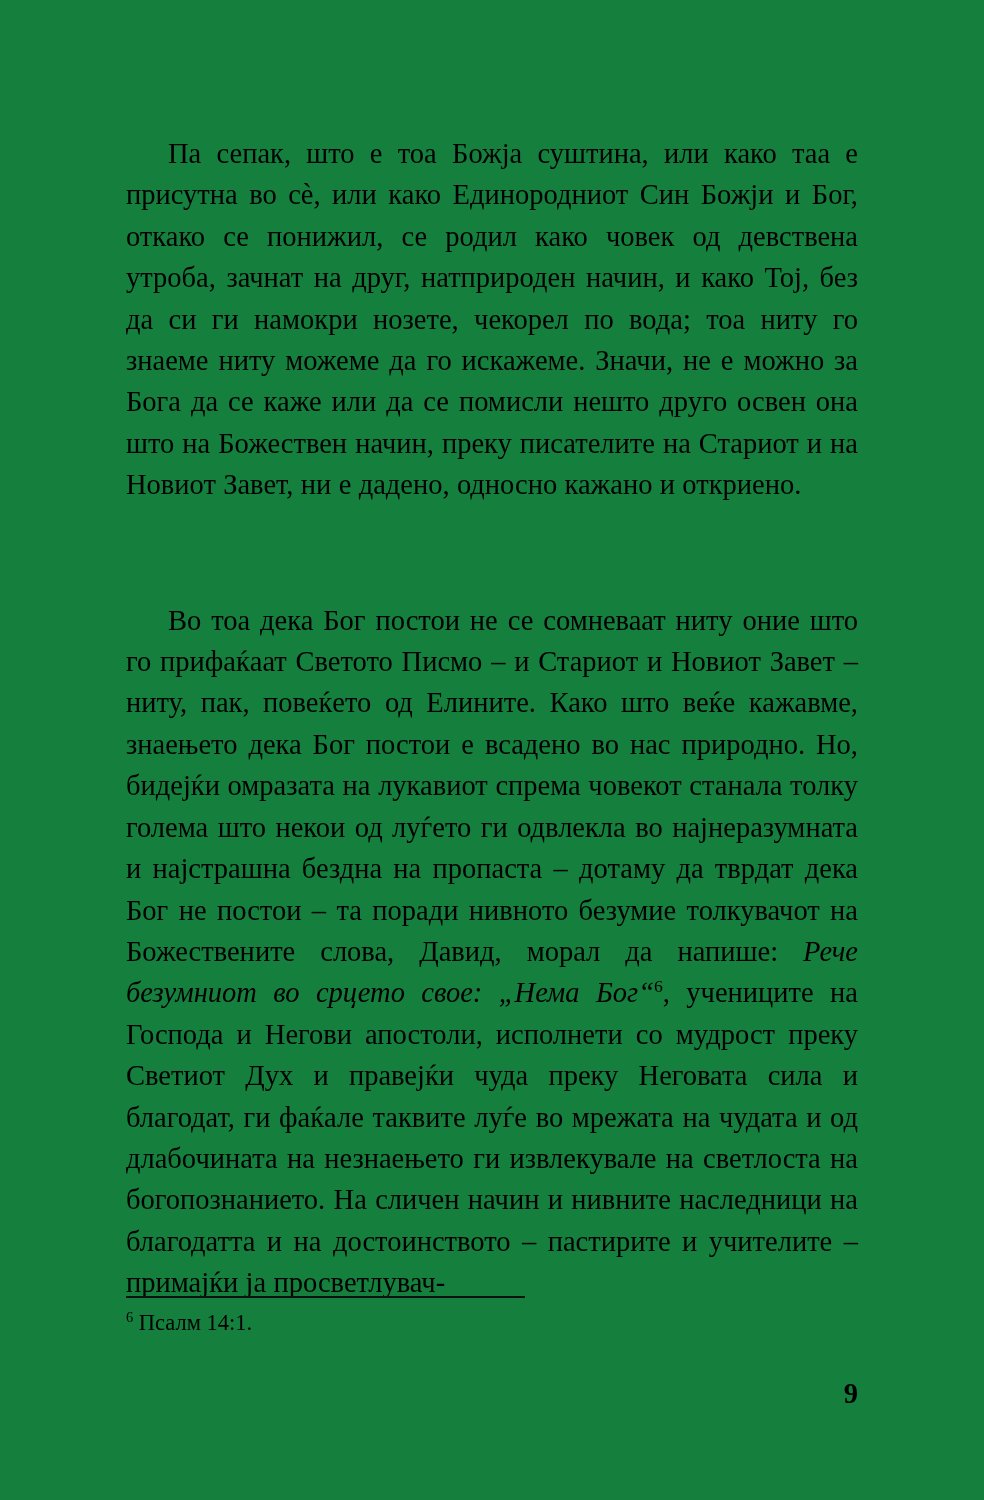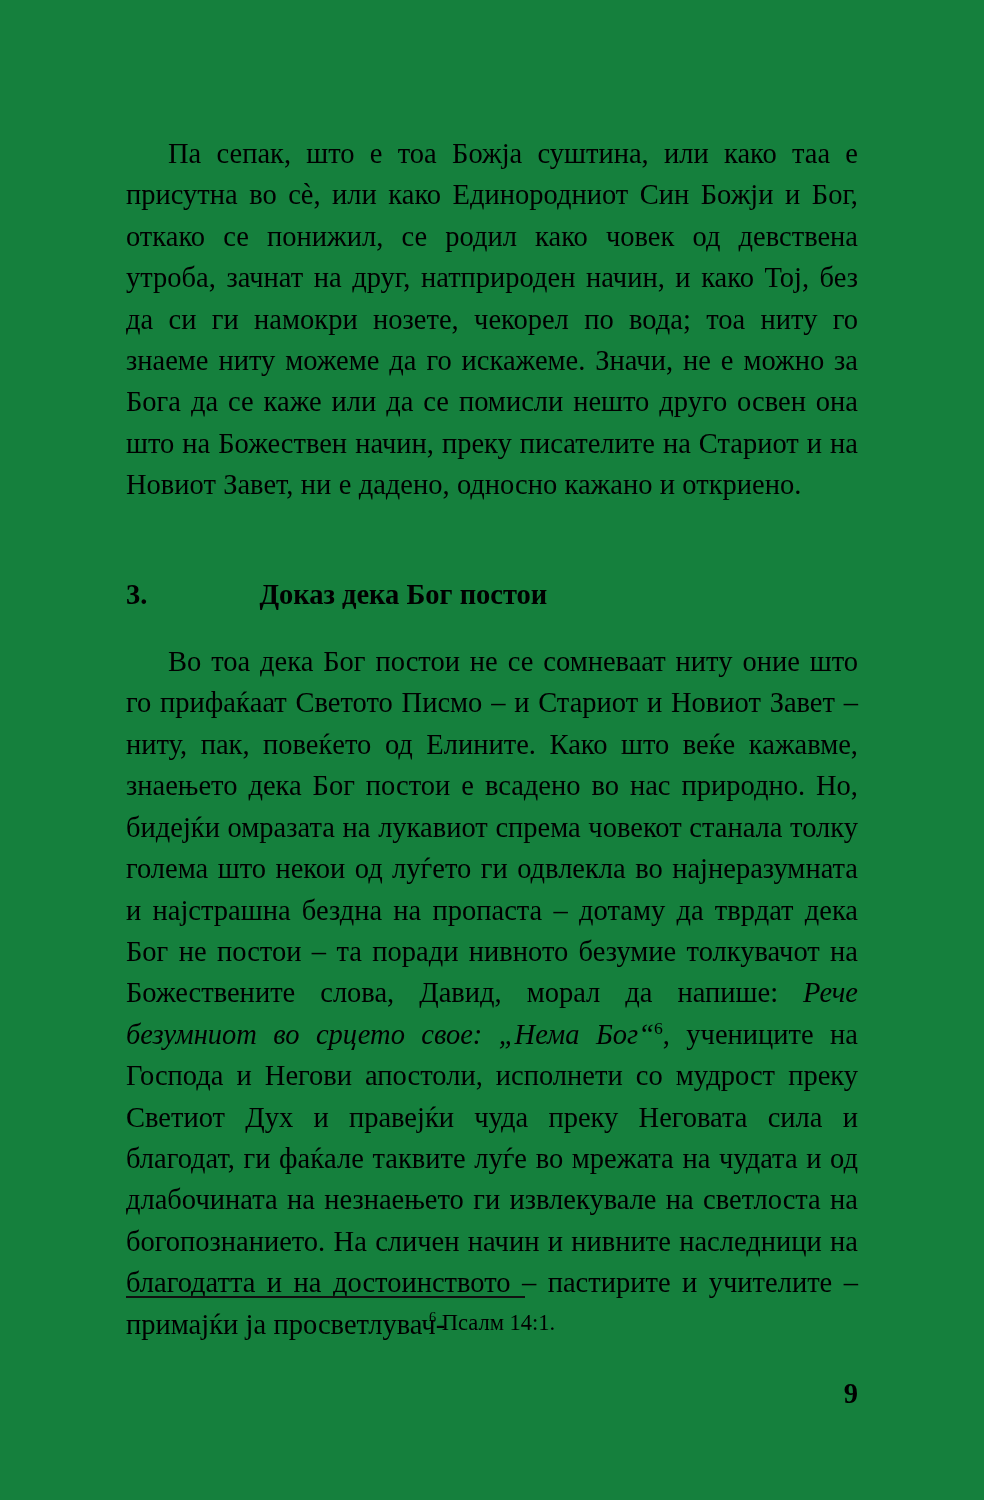--- a/index.html
+++ b/index.html
@@ -79,21 +79,21 @@
   .footnote-rule {
     width: 399px;
     height: 0;
     border-top: 2.4px solid #111111;
     margin: 0 0 10px 0;
   }
   .footnote-text {
     margin: 0;
     font-size: 22.5px;
     line-height: 30px;
-    text-align: center;
+    text-align: left;
   }
   .footnote-text sup {
     font-size: 0.64em;
     vertical-align: super;
     line-height: 0;
   }
 
   
   .page-number {
     position: absolute;
@@ -109,21 +109,20 @@
 <body>
 
 <div class="page">
 
   <div class="content">
 
     <p class="body-para">Па сепак, што е тоа Божја суштина, или како таа е присутна во сѐ, или како Единородниот Син Божји и Бог, откако се понижил, се родил како човек од девствена утроба, зачнат на друг, натприроден начин, и како Тој, без да си ги намокри нозете, чекорел по вода; тоа ниту го знаеме ниту можеме да го искажеме. Значи, не е можно за Бога да се каже или да се помисли нешто друго освен она што на Божествен начин, преку писателите на Стариот и на Новиот Завет, ни е дадено, односно кажано и откриено.</p>
 
     <div class="spacer-after-para-1"></div>
 
-    <p class="heading"><span>3.</span><span class="heading-gap-2"></span><span>Доказ дека Бог постои</span></p>
 
     <div class="spacer-after-heading"></div>
 
     <p class="body-para"><span>Во тоа дека Бог постои не се сомневаат ниту оние што го прифаќаат Светото Писмо – и Стариот и Новиот Завет – ниту, пак, повеќето од Елините. Како што веќе кажавме, знаењето дека Бог постои е всадено во нас природно. Но, бидејќи омразата на лукавиот спрема човекот станала толку голема што некои од луѓето ги одвлекла во најнеразумната и најстрашна бездна на пропаста – дотаму да тврдат дека Бог не постои – та поради нивното безумие толкувачот на Божествените слова, Давид, морал да напише: </span><em class="quote">Рече безумниот во срцето свое: „Нема Бог“</em><sup class="fn-ref">6</sup><span>, учениците на Господа и Негови апостоли, исполнети со мудрост преку Светиот Дух и правејќи чуда преку Неговата сила и благодат, ги фаќале таквите луѓе во мрежата на чудата и од длабочината на незнаењето ги извлекувале на светлоста на богопознанието. На сличен начин и нивните наследници на благодатта и на достоинството – пастирите и учителите – примајќи ја просветлувач-</span></p>
 
   </div>
 
   <div class="footnote-area">
     <div class="footnote-rule"></div>
     <p class="footnote-text"><sup>6</sup> <span>Псалм 14:1.</span></p>

